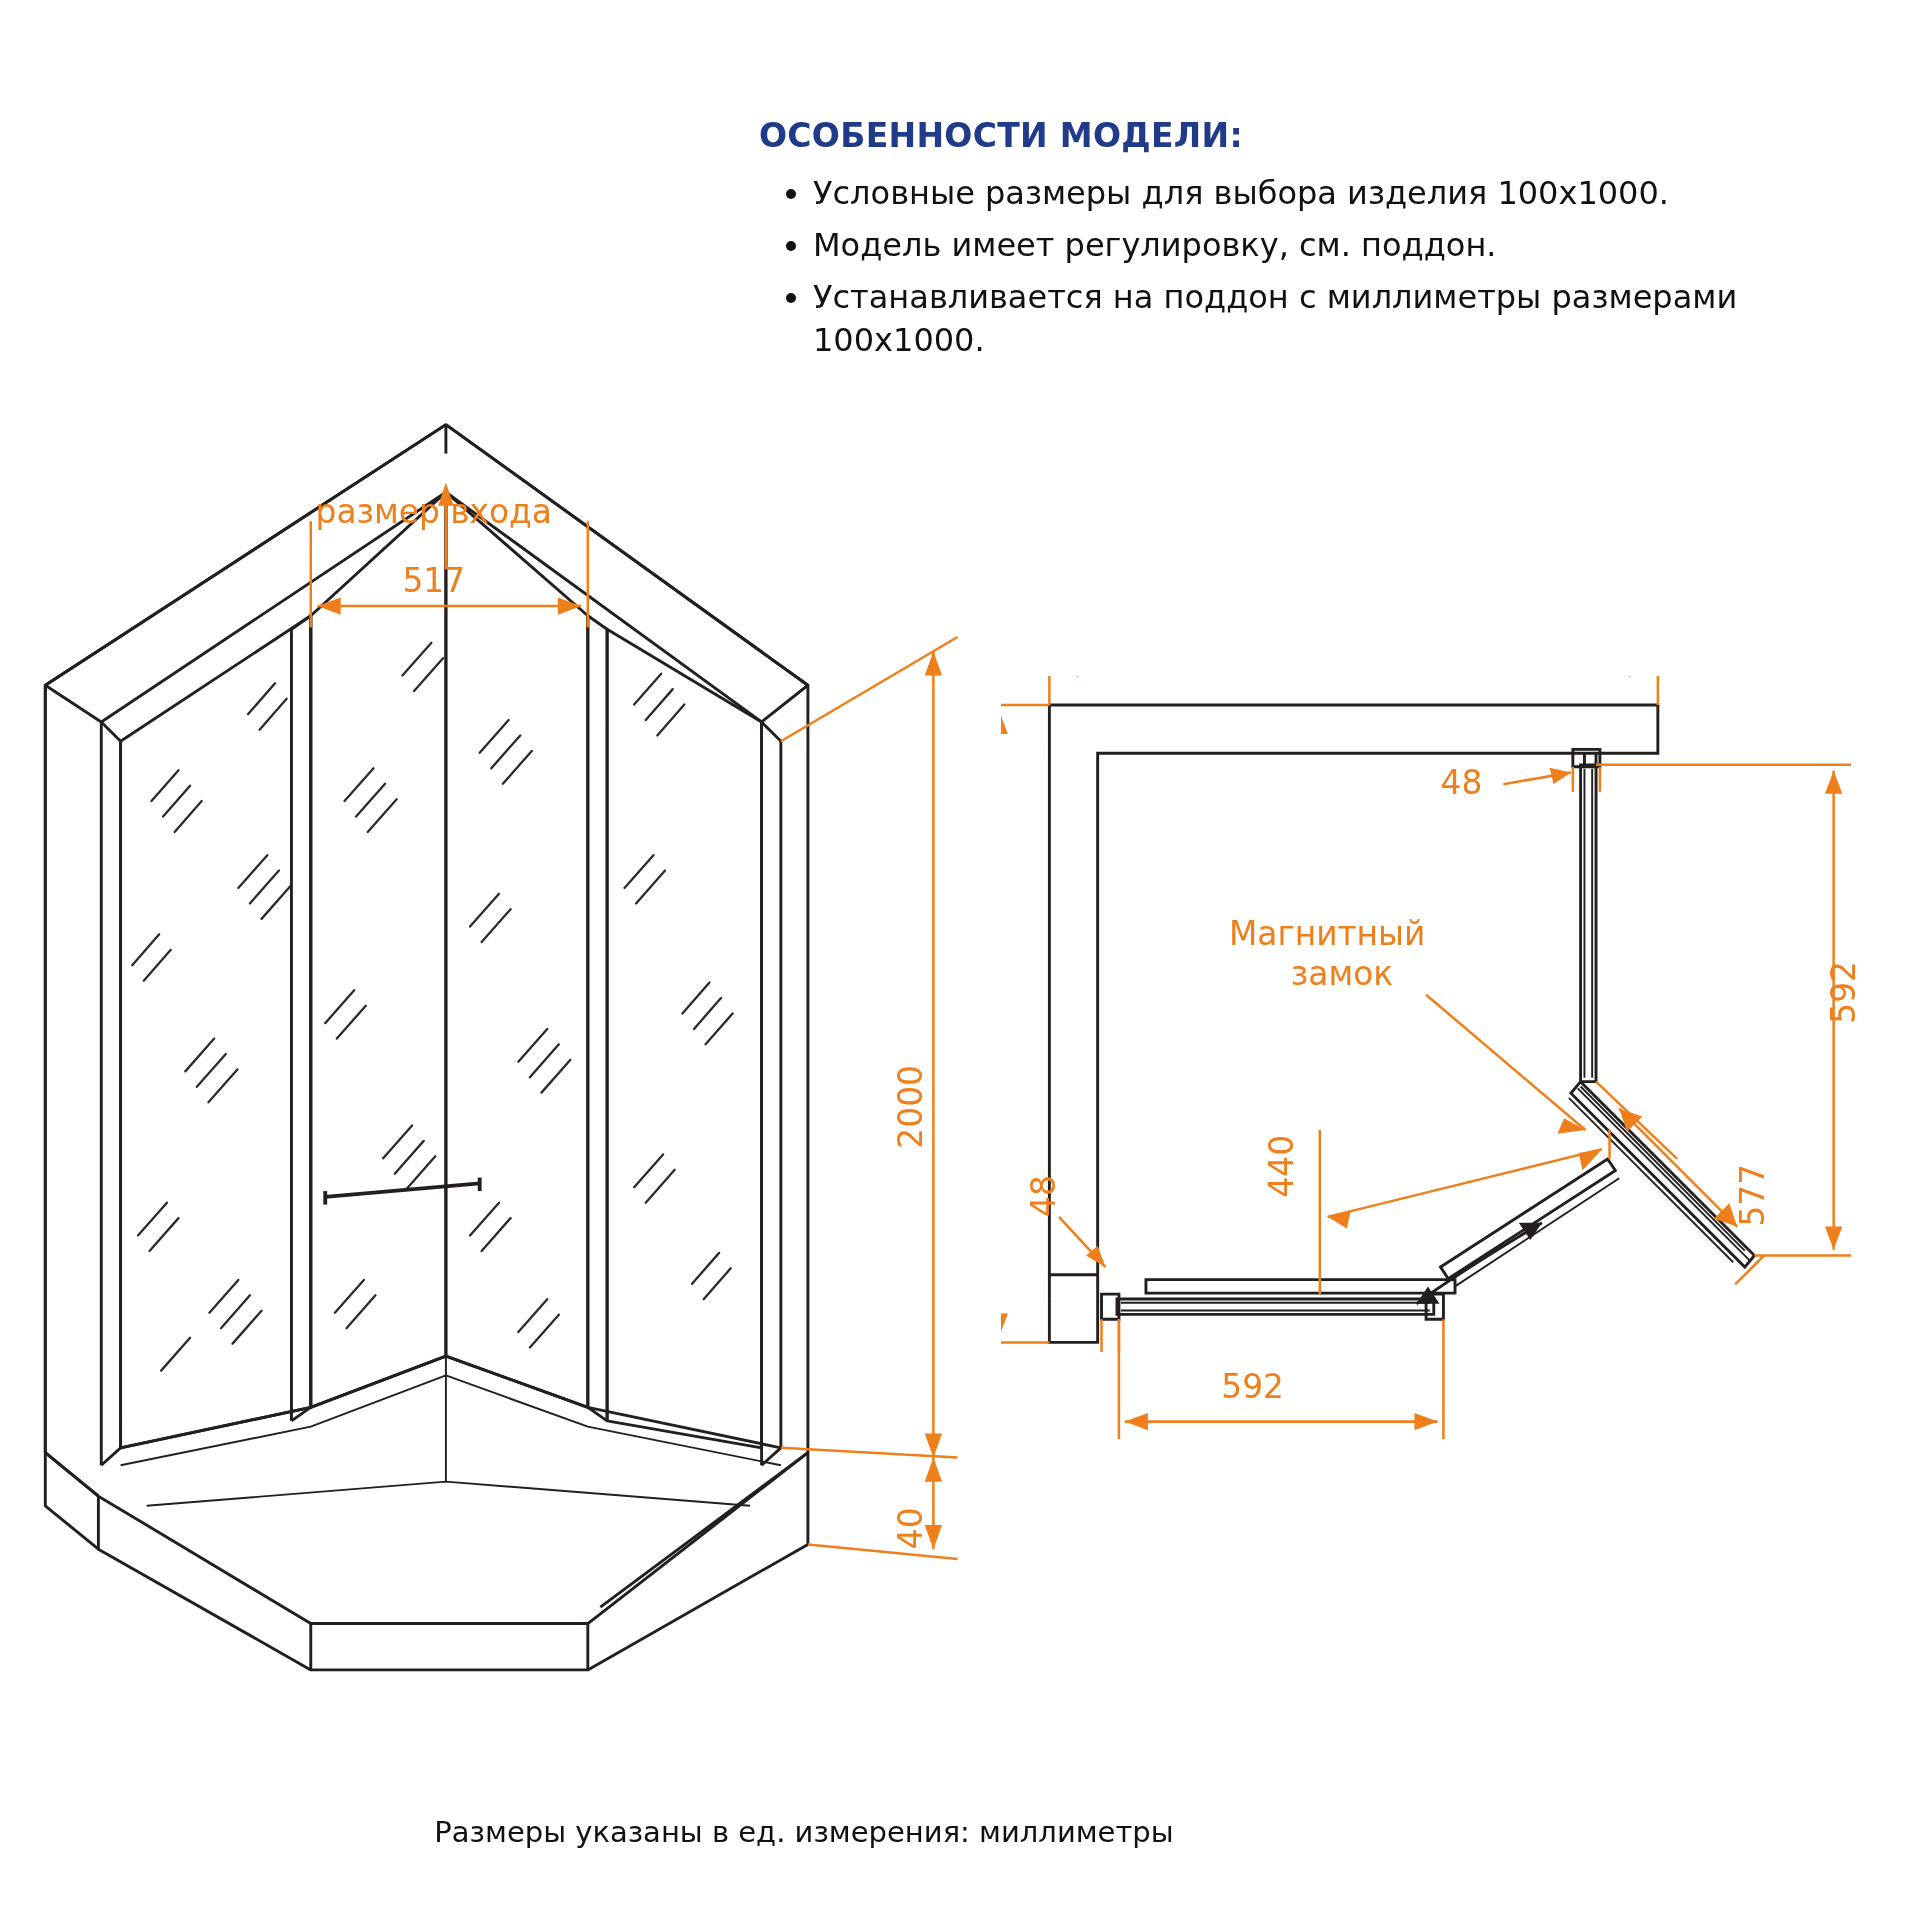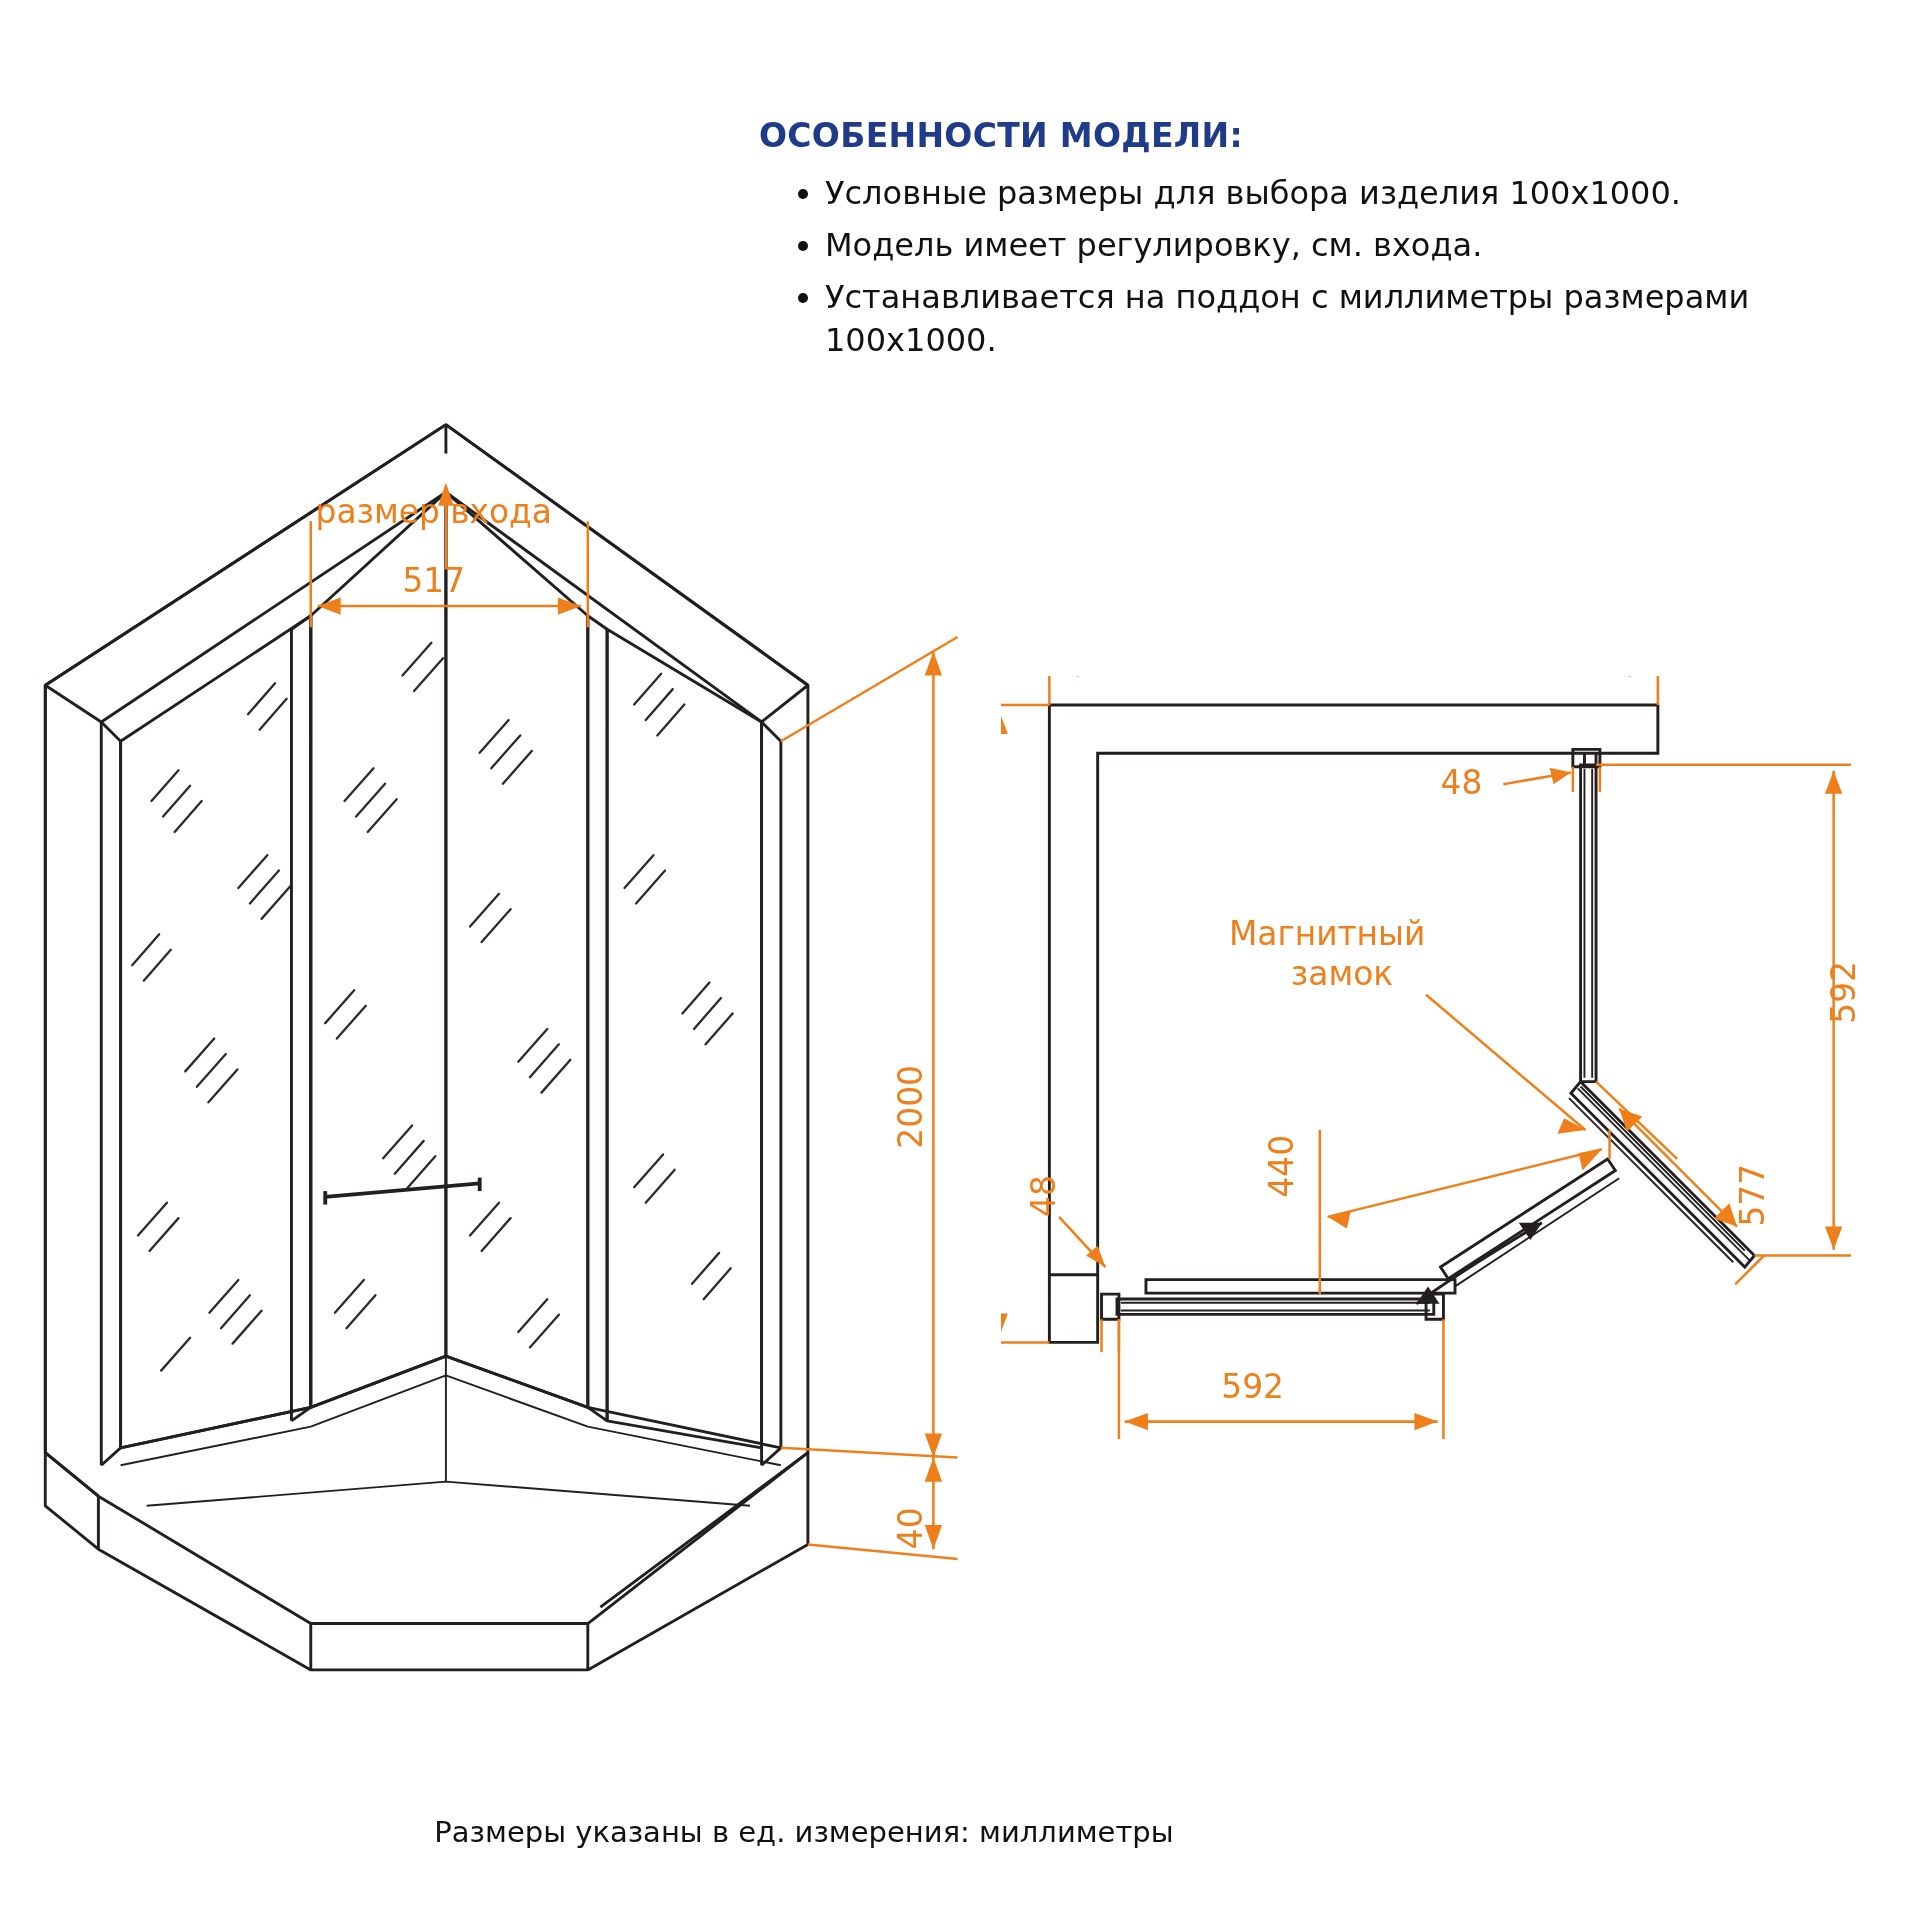--- a/index.html
+++ b/index.html
@@ -1,35 +1,35 @@
 <!DOCTYPE html>
 <html><head>
 <meta charset="utf-8">
 <style>
   html,body{margin:0;padding:0;background:#ffffff;}
   body{width:1931px;height:1931px;position:relative;font-family:"DejaVu Sans","Liberation Sans",sans-serif;}
   .root{position:absolute;left:16px;top:0;width:1931px;height:1931px;padding-left:44px;}
   .features{position:absolute;left:743px;top:116px;width:1110px;}
   .features h1{font-size:33px;font-weight:bold;color:#1f3b8a;margin:0 0 17.4px 0;letter-spacing:0.3px;}
-  .features ul{margin:12px;padding-left:54px;}
+  .features ul{margin:0;padding-left:54px;}
   .features li{font-size:32px;line-height:1.35;color:#111;margin-bottom:8.7px;}
   .footnote{position:absolute;left:0;top:1815px;width:1576px;text-align:center;font-size:29px;color:#111;}
   svg{position:absolute;left:0;top:0;}
   .t{font-family:"DejaVu Sans","Liberation Sans",sans-serif;fill:#ef7f1a;font-size:34px;}
 </style>
 </head>
 <body>
 
 <div class="root">
 
   <div class="features">
     <h1>ОСОБЕННОСТИ МОДЕЛИ:</h1>
     <ul>
       <li>Условные размеры для выбора изделия 100х1000.</li>
-      <li>Модель имеет регулировку, см. входа.</li>
+      <li>Модель имеет регулировку, см. поддон.</li>
       <li>Устанавливается на поддон с миллиметры размерами 100х1000.</li>
     </ul>
   </div>
 
   <svg width="966" height="1448" viewBox="0 0 1000 1500" style="left:0;top:386px;">
     <g fill="none" stroke="#231f20" stroke-width="3" stroke-linejoin="round">
 
       <path d="M445 40 L820 310 L820 1105 L605 1265"></path>
       <path d="M445 40 L30 310 L30 1105 L85 1150"></path>
 

